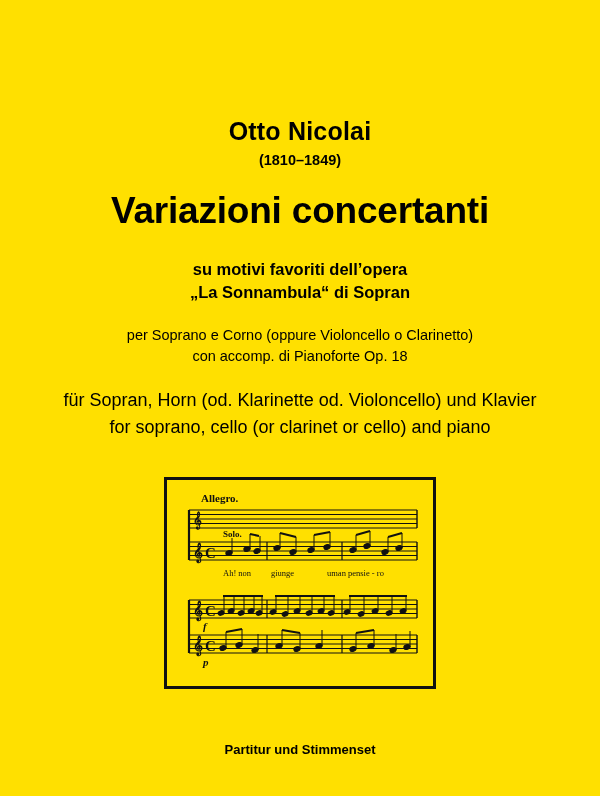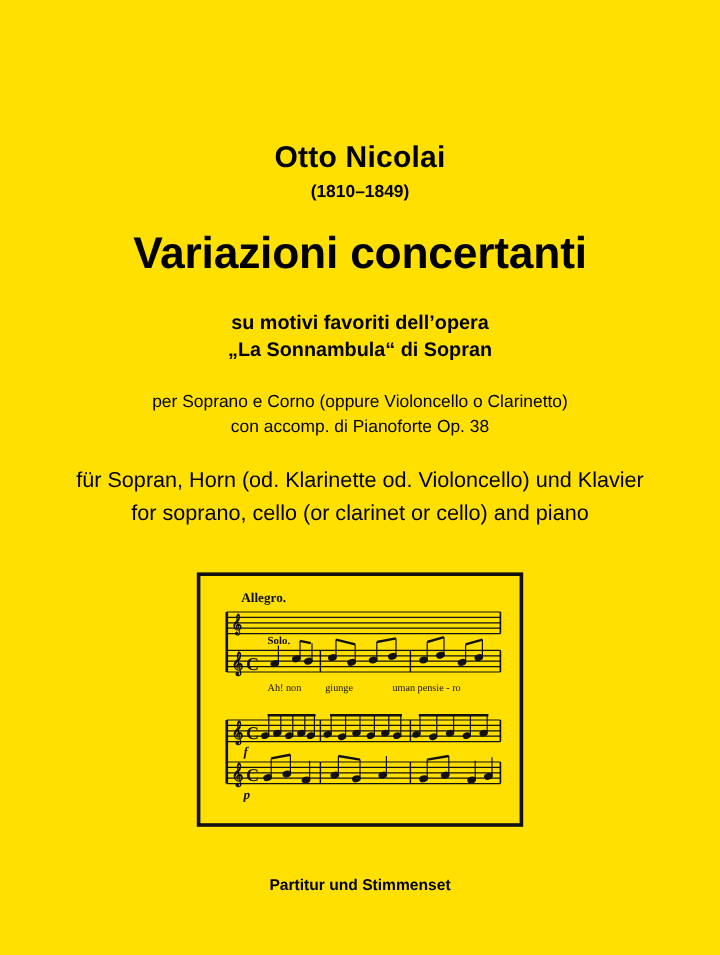--- a/index.html
+++ b/index.html
@@ -71,21 +71,21 @@
     position: relative;
     overflow: hidden;
   }
   .music-wrap svg {
     display: block;
   }
   .footer {
     position: absolute;
     left: 0;
     right: 0;
-    bottom: 48px;
+    bottom: 36px;
     text-align: center;
     font-size: 13px;
     font-weight: bold;
     line-height: 1.45;
   }
   .footer .line1 { display: block; }
   .footer .line2 { display: block; }
 </style>
 </head>
 <body>
@@ -98,21 +98,21 @@
 
   <div class="work-title">Variazioni concertanti</div>
 
   <div class="subtitle-block">
     <div>su motivi favoriti dell’opera</div>
     <div>„La Sonnambula“ di Sopran</div>
   </div>
 
   <div class="scoring-block">
     <div>per Soprano e Corno (oppure Violoncello o Clarinetto)</div>
-    <div>con accomp. di Pianoforte Op. 38</div>
+    <div>con accomp. di Pianoforte Op. 18</div>
   </div>
 
   <div class="lang-block">
     <div>für Sopran, Horn (od. Klarinette od. Violoncello) und Klavier</div>
     <div>for soprano, cello (or clarinet or cello) and piano</div>
   </div>
 
   <div class="music-wrap">
     <svg width="266" height="206" viewBox="0 0 266 206">
       <g stroke="#111111" stroke-width="1" fill="none">

